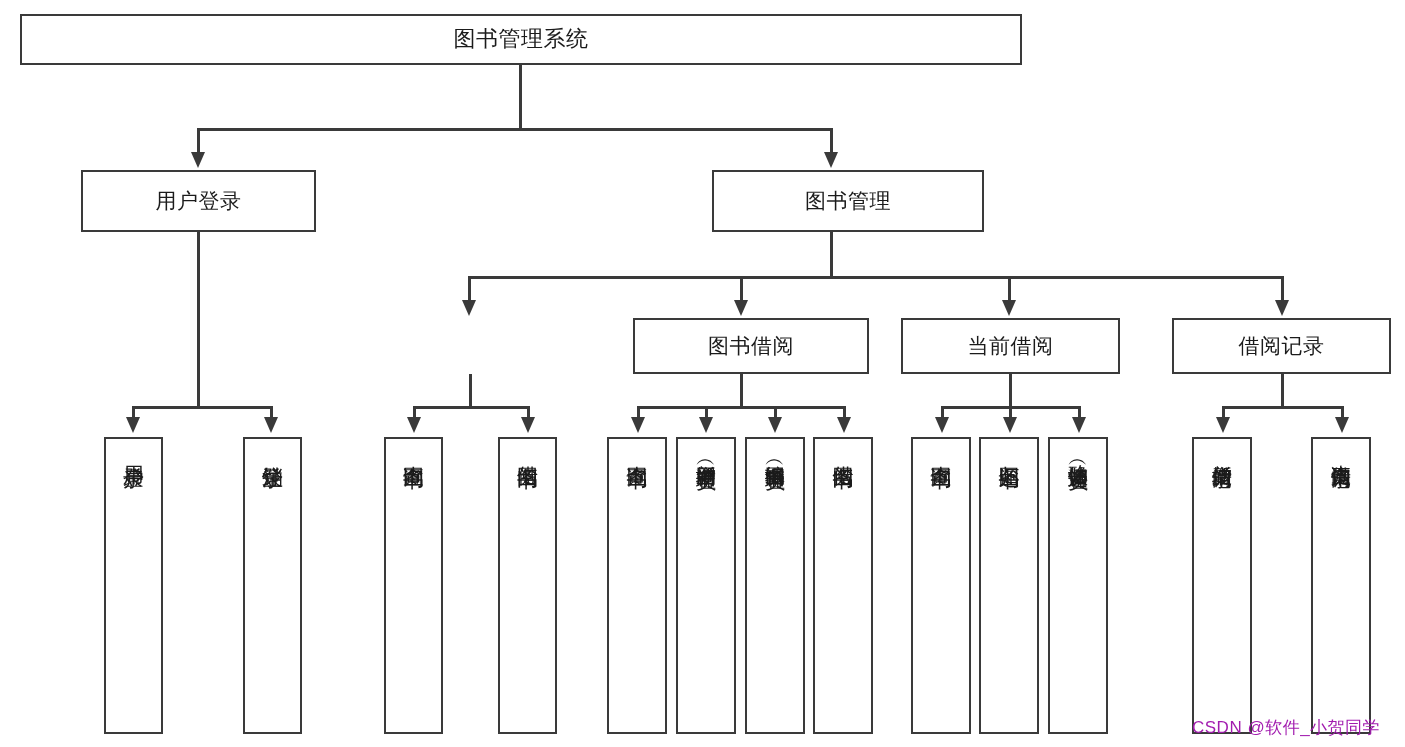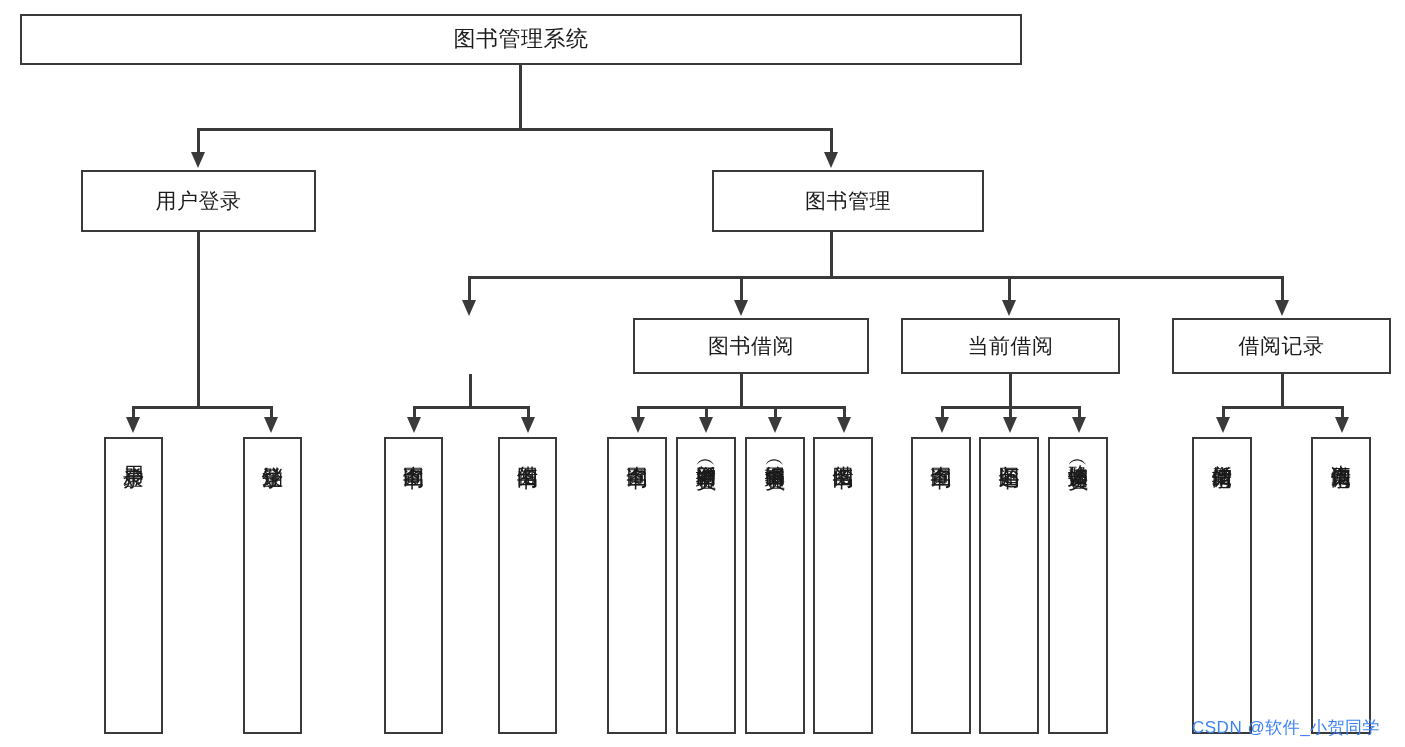--- a/index.html
+++ b/index.html
@@ -66,21 +66,21 @@
     position: absolute;
     width: 0;
     height: 0;
     border-left: 7px solid transparent;
     border-right: 7px solid transparent;
     border-top: 16px solid #3a3a3a;
   }
   .watermark {
     position: absolute;
     font-size: 17px;
-    color: #3b82f6;
+    color: #a21caf;
     white-space: nowrap;
     letter-spacing: 0.5px;
   }
 </style>
 </head>
 <body>
 
 <div id="canvas">
 
   <div class="node h root" style="left:20px; top:14px; width:1002px; height:51px;">

